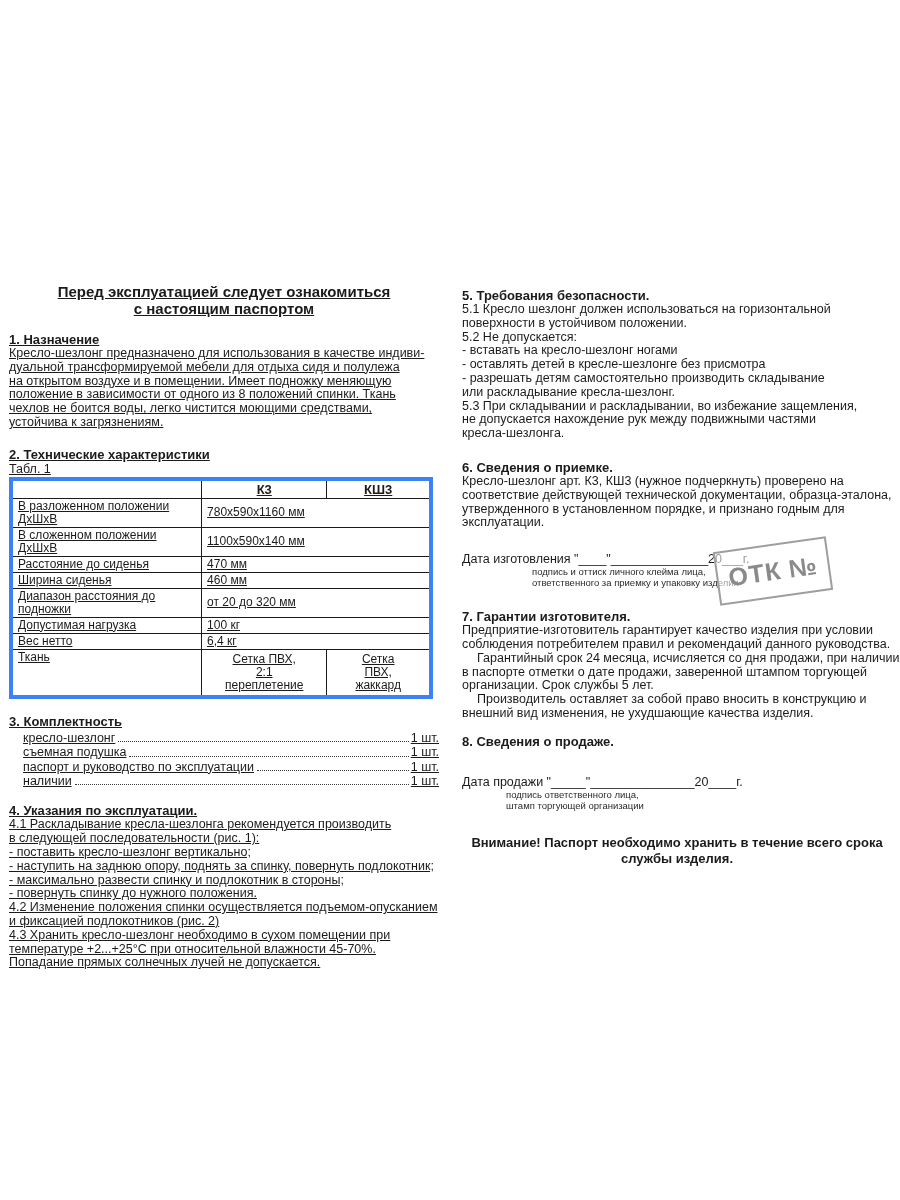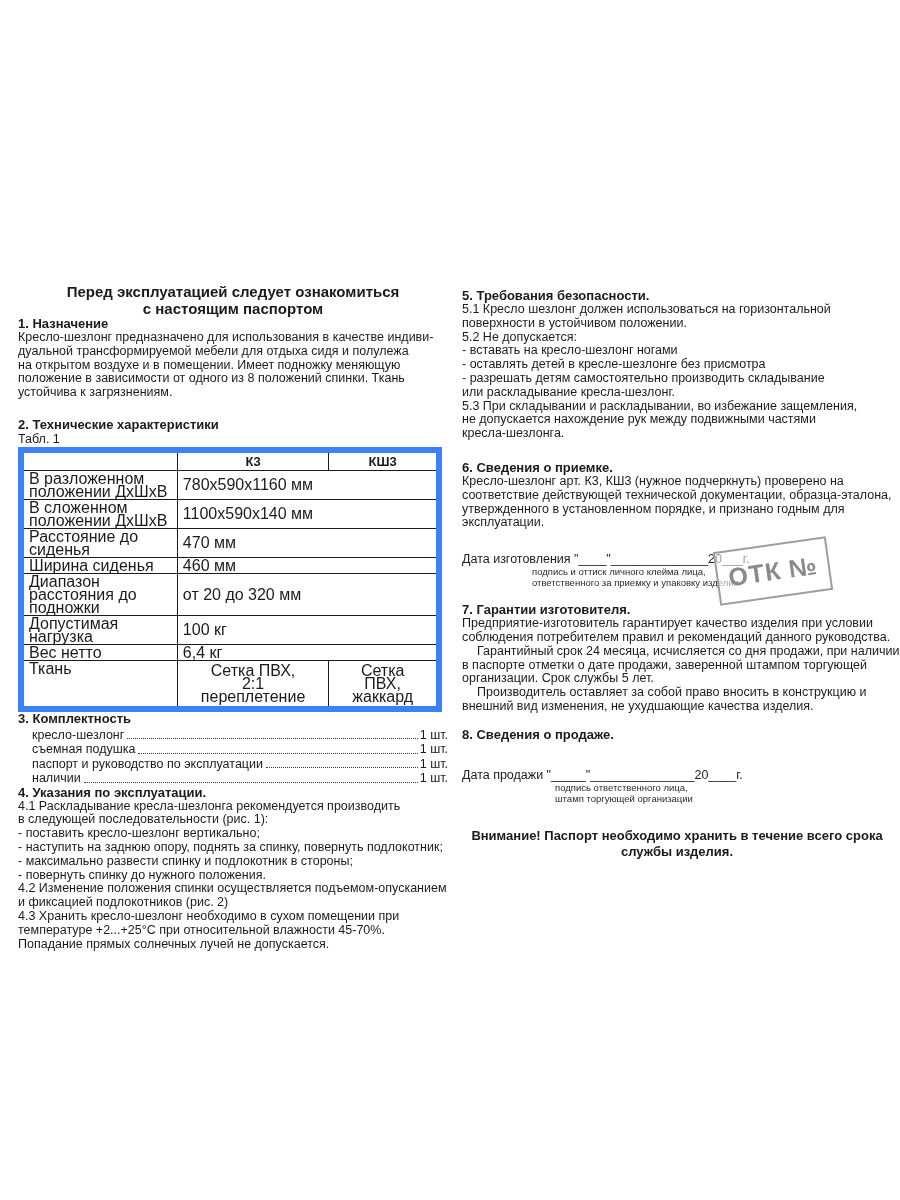--- a/index.html
+++ b/index.html
@@ -5,58 +5,58 @@
   html,body{margin:0;padding:0;}
   body{
     width:900px;height:1200px;
     background:#ffffff;
     font-family:"Liberation Sans","DejaVu Sans",sans-serif;
     color:#1b1b1b;
     -webkit-font-smoothing:antialiased;
   }
   .page{position:relative;width:900px;height:1200px;background:#fff;overflow:hidden;}
 
-  .col-left{position:absolute;left:18px;top:283px;width:430px;}
+  .col-left{position:absolute;left:9px;top:283px;width:430px;text-decoration:underline;}
   .col-right{position:absolute;left:462px;top:289px;width:430px;}
 
   .doc-title{font-size:15px;font-weight:bold;text-align:center;line-height:17px;margin:0 0 0 0;}
 
   .sec-heading{font-size:13px;font-weight:bold;line-height:14px;}
   .body-line{font-size:12.5px;line-height:13.8px;white-space:nowrap;}
   .ind{padding-left:15px;}
 
-  .mt16{margin-top:0;}
+  .mt16{margin-top:16px;}
   .mt18{margin-top:18px;}
   .mt20{margin-top:20px;}
   .mt14{margin-top:14px;}
 
   .tab-label{font-size:12.5px;line-height:14px;}
 
   table.spec{border-collapse:collapse;width:424px;margin-top:1px;}
   table.spec td,table.spec th{
     border:1px solid #1b1b1b;
-    font-size:16px;line-height:13px;
+    font-size:12px;line-height:13px;
     padding:1px 5px;
     font-weight:normal;
   }
-  table.spec{border:6px solid #3b82f6;}
+  table.spec{border:4px solid #3b82f6;}
   table.spec th{font-weight:bold;text-align:center;font-size:13px;padding:2px 5px;}
   table.spec td.val{text-align:left;}
   table.spec td.fab{text-align:center;line-height:13px;padding:3px 23px;}
 
   .kit-list{padding-left:14px;margin-top:2px;}
   .kit-item{display:flex;align-items:flex-end;font-size:12.5px;line-height:14.4px;}
   .kit-name{white-space:nowrap;}
   .kit-dots{flex:1;border-bottom:1.6px dotted #3a3a3a;margin:0 2px 3px 3px;min-width:10px;}
   .kit-qty{white-space:nowrap;}
 
   .date-line{font-size:12.5px;line-height:14px;white-space:nowrap;}
   .sig-caption{font-size:9.5px;line-height:11px;color:#2a2a2a;white-space:nowrap;}
   .cap6{margin-left:70px;}
-  .cap8{margin-left:93px;}
+  .cap8{margin-left:44px;}
 
   .warning{font-size:13px;font-weight:bold;text-align:center;line-height:16.5px;margin-top:24px;}
 
   .stamp{
     position:absolute;left:716px;top:544px;width:110px;height:50px;
     border:2.5px solid #9e9e9e;
     transform:rotate(-8deg);
     display:flex;align-items:center;justify-content:center;
     background:rgba(255,255,255,0.55);
   }
@@ -75,20 +75,21 @@
       <div>Перед эксплуатацией следует ознакомиться</div>
       <div>с настоящим паспортом</div>
     </div>
 
     <div class="sec-heading mt16">1. Назначение</div>
     <div>
       <div class="body-line">Кресло-шезлонг предназначено для использования в качестве индиви-</div>
       <div class="body-line">дуальной трансформируемой мебели для отдыха сидя и полулежа</div>
       <div class="body-line">на открытом воздухе и в помещении. Имеет подножку меняющую</div>
       <div class="body-line">положение в зависимости от одного из 8 положений спинки. Ткань</div>
+      <div class="body-line">чехлов не боится воды, легко чистится моющими средствами,</div>
       <div class="body-line">устойчива к загрязнениям.</div>
     </div>
 
     <div class="sec-heading mt18">2. Технические характеристики</div>
     <div class="tab-label">Табл. 1</div>
 
     <table class="spec">
       <colgroup>
           <col style="width:49.6%">
           <col style="width:25.2%">
@@ -205,21 +206,21 @@
       <div class="body-line">утвержденного в установленном порядке, и признано годным для</div>
       <div class="body-line">эксплуатации.</div>
     </div>
 
     <div class="date-line" style="margin-top:22px">Дата изготовления "____"______________20___г.</div>
     <div class="cap6">
       <div class="sig-caption">подпись и оттиск личного клейма лица,</div>
       <div class="sig-caption">ответственного за приемку и упаковку изделия</div>
     </div>
 
-    <div class="sec-heading" style="margin-top:15px">7. Гарантии изготовителя.</div>
+    <div class="sec-heading" style="margin-top:22px">7. Гарантии изготовителя.</div>
     <div>
       <div class="body-line">Предприятие-изготовитель гарантирует качество изделия при условии</div>
       <div class="body-line">соблюдения потребителем правил и рекомендаций данного руководства.</div>
       <div class="body-line ind">Гарантийный срок 24 месяца, исчисляется со дня продажи, при наличии</div>
       <div class="body-line">в паспорте отметки о дате продажи, заверенной штампом торгующей</div>
       <div class="body-line">организации. Срок службы 5 лет.</div>
       <div class="body-line ind">Производитель оставляет за собой право вносить в конструкцию и</div>
       <div class="body-line">внешний вид изменения, не ухудшающие качества изделия.</div>
     </div>
 

